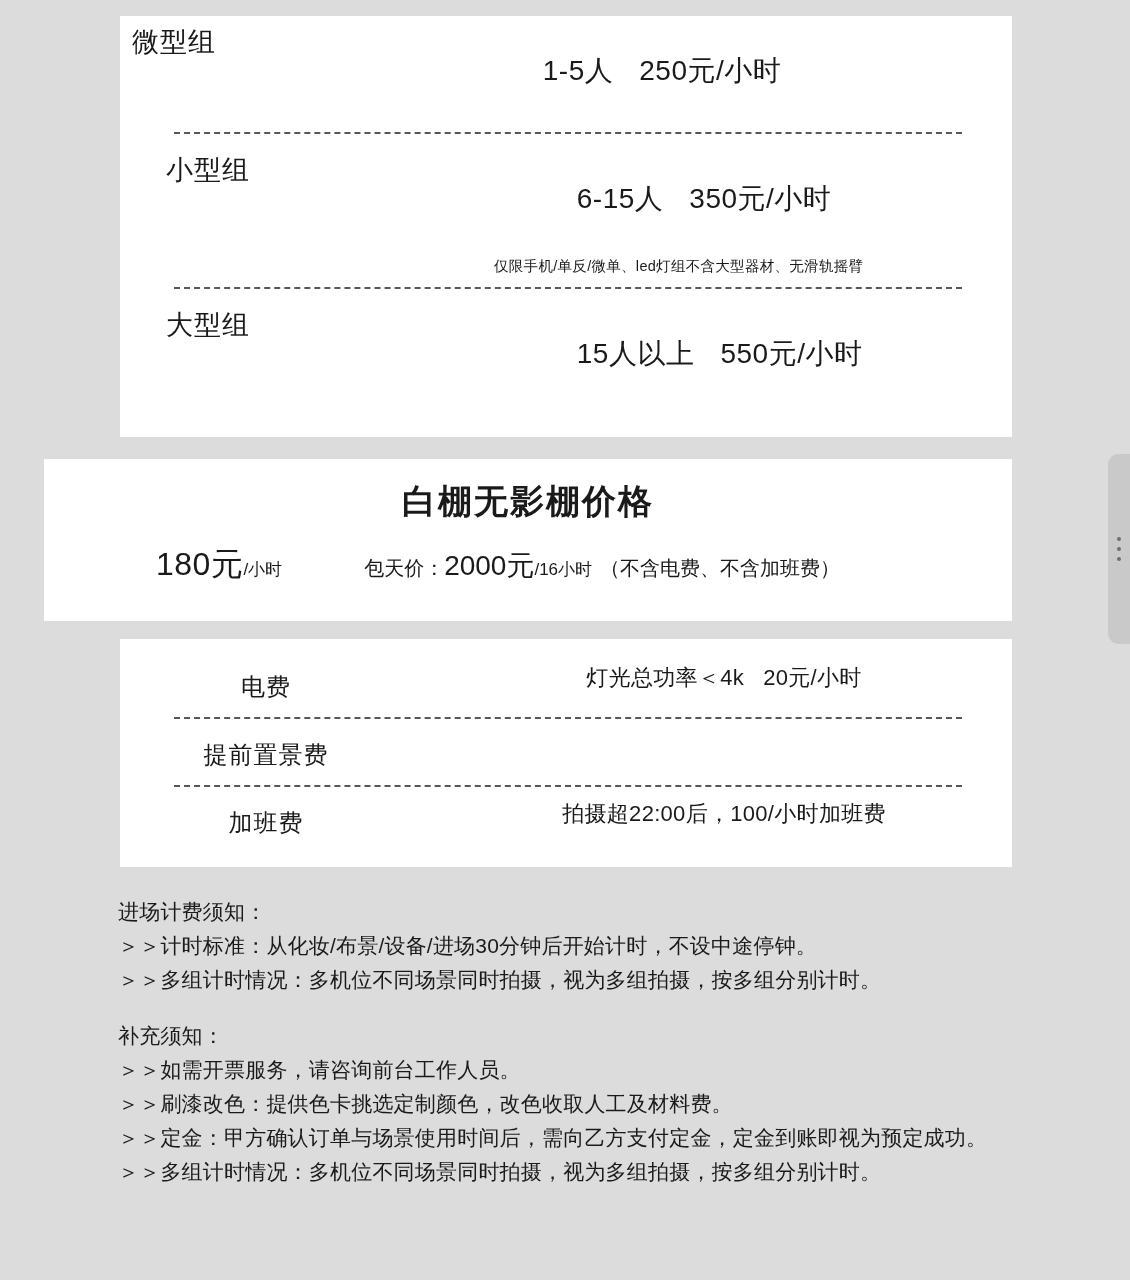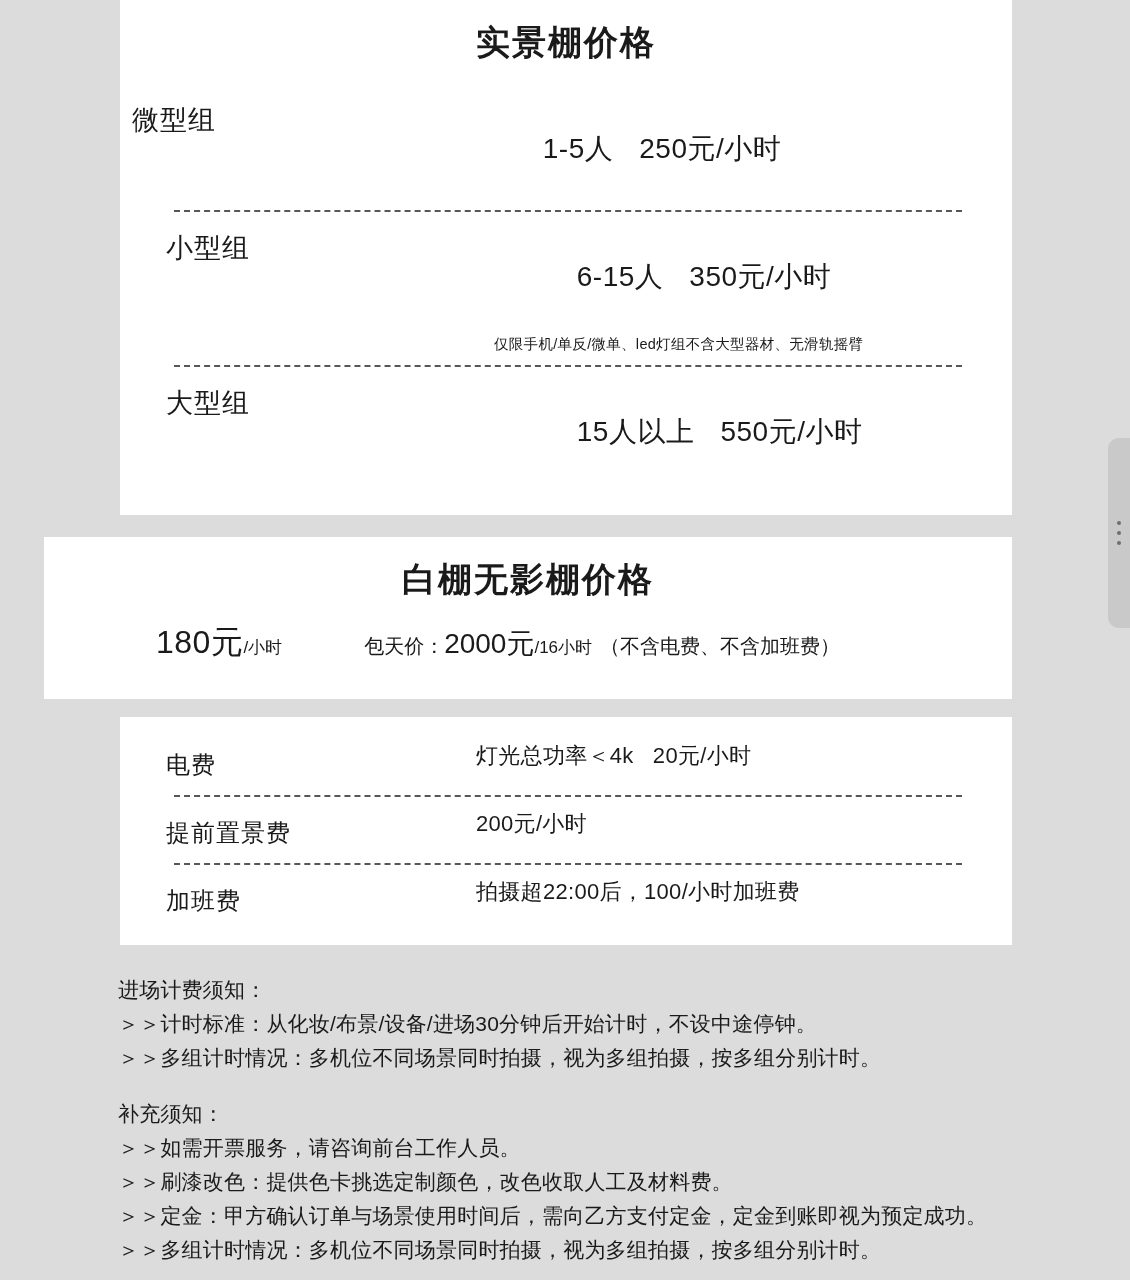--- a/index.html
+++ b/index.html
@@ -111,20 +111,21 @@
   
   #fees-card {
     margin-top: 18px;
     padding: 22px 0 24px 0;
   }
   .fee-row {
     display: flex;
     align-items: flex-start;
     padding: 0 40px 0 46px;
     min-height: 46px;
+    text-align: center;
   }
   .fee-label {
     width: 200px;
     flex: 0 0 200px;
     font-size: 24px;
     letter-spacing: 1px;
     padding-top: 10px;
   }
   .fee-values {
     flex: 1;
@@ -170,21 +171,20 @@
     background: #6e6e6e;
     margin: 3px 0;
   }
 </style>
 </head>
 <body>
 
 <div class="page">
 
   <div class="card" id="scene-card">
-    <div class="card-title">实景棚价格</div>
 
     <div class="price-row row-1">
       <div class="price-label">微型组</div>
       <div class="price-values">
         <div class="price-main">
           <span>1-5人</span><span class="gap"></span><span>250元/小时</span>
         </div>
       </div>
     </div>
 
@@ -230,23 +230,20 @@
       <div class="fee-label">电费</div>
       <div class="fee-values">
         <div class="sub">灯光总功率＜4k   20元/小时</div>
       </div>
     </div>
 
     <div class="dashed"></div>
 
     <div class="fee-row">
       <div class="fee-label">提前置景费</div>
-      <div class="fee-values">
-        <div class="sub">200元/小时</div>
-      </div>
     </div>
 
     <div class="dashed"></div>
 
     <div class="fee-row">
       <div class="fee-label">加班费</div>
       <div class="fee-values">
         <div class="sub">拍摄超22:00后，100/小时加班费</div>
       </div>
     </div>

